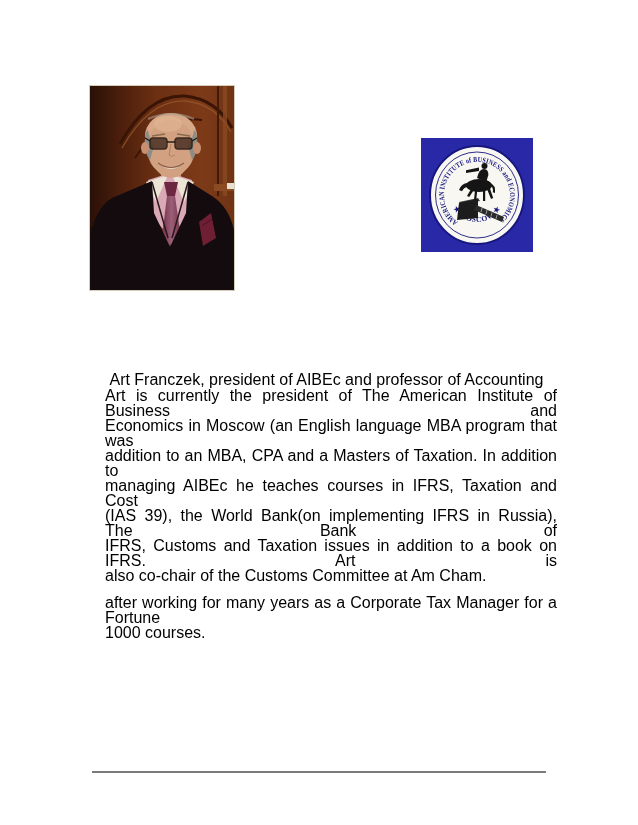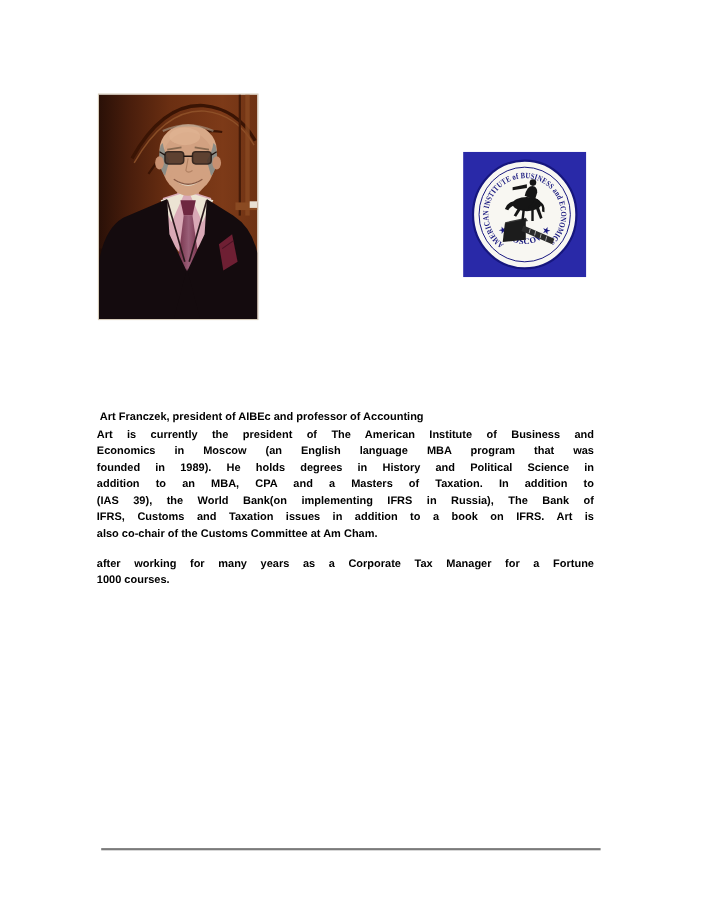--- a/index.html
+++ b/index.html
@@ -17,22 +17,22 @@
     border:1px solid #d6ccba;box-sizing:content-box;
   }
   .photo svg{display:block;}
   
   .logo{
     position:absolute;left:421px;top:138px;width:112px;height:114px;
   }
   .logo svg{display:block;}
   
   .textcol{
-    position:absolute;left:88px;top:372px;width:452px;
-    font-size:10px;font-weight:bold;line-height:15px;
+    position:absolute;left:105px;top:372px;width:452px;
+    font-size:16px;font-weight:normal;line-height:15px;
   }
   .heading{white-space:pre-wrap;}
   .para1{margin-top:1px;}
   .para2{margin-top:12px;}
   .line{text-align:justify;text-align-last:justify;}
   .line.last{text-align:right;text-align-last:left;}
   
   .footer-rule{
     position:absolute;left:92px;top:771px;width:454px;height:2px;
     background:#7b7b7b;
@@ -147,22 +147,22 @@
         </g>
       </g>
     </svg>
   </div>
 
   <div class="textcol">
     <div class="heading"> Art Franczek, president of AIBEc and professor of Accounting</div>
     <div class="para1">
         <div class="line">Art is currently the president of The American Institute of Business and</div>
         <div class="line">Economics in Moscow (an English language MBA program that was</div>
-        <div class="line">founded in 1989). He holds degrees in History and Political Science in</div>
         <div class="line">addition to an MBA, CPA and a Masters of Taxation. In addition to</div>
+        <div class="line">managing AIBEc he teaches courses in IFRS, Taxation and Cost</div>
         <div class="line">(IAS 39), the World Bank(on implementing IFRS in Russia), The Bank of</div>
         <div class="line">IFRS, Customs and Taxation issues in addition to a book on IFRS. Art is</div>
         <div class="line last">also co-chair of the Customs Committee at Am Cham.</div>
       </div>
     <div class="para2">
         <div class="line">after working for many years as a Corporate Tax Manager for a Fortune</div>
         <div class="line last">1000 courses.</div>
       </div>
   </div>
 

